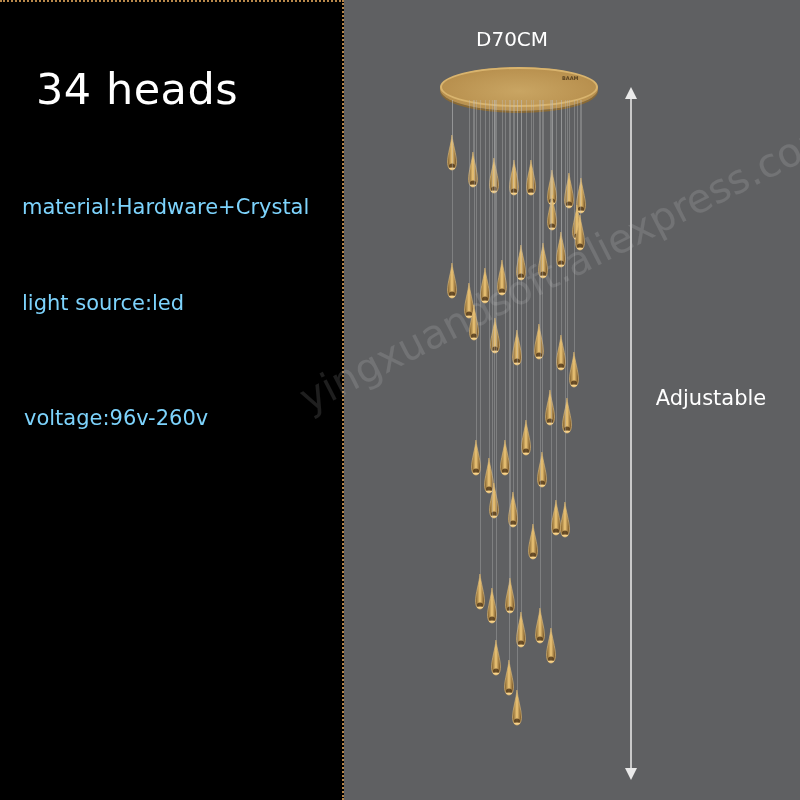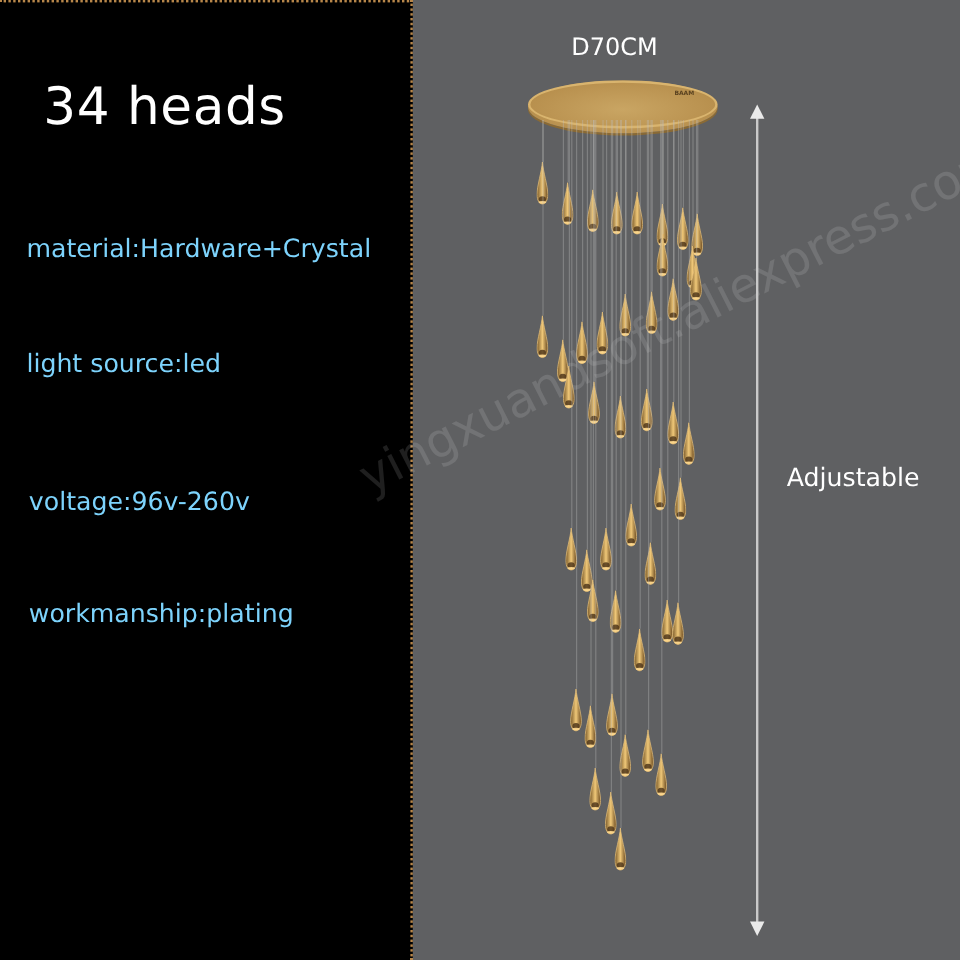--- a/index.html
+++ b/index.html
@@ -70,21 +70,20 @@
   .drop svg { display: block; }
 </style>
 </head>
 <body>
 
 <div class="left-panel">
   <div class="title">34 heads</div>
   <div class="spec" style="left:22px; top:193px;">material:Hardware+Crystal</div>
   <div class="spec" style="left:22px; top:289px;">light source:led</div>
   <div class="spec" style="left:24px; top:388px;margin-top:16px;">voltage:96v-260v</div>
-  <div class="spec" style="left:24px; top:497px;">workmanship:plating</div>
 </div>
 
 <div class="watermark">yingxuandsoft.aliexpress.com</div>
 
 <div class="dim-top">D70CM</div>
 
 <div class="canopy"></div>
 <div class="canopy-rim"></div>
 <div class="canopy-brand">BAAM</div>
 

